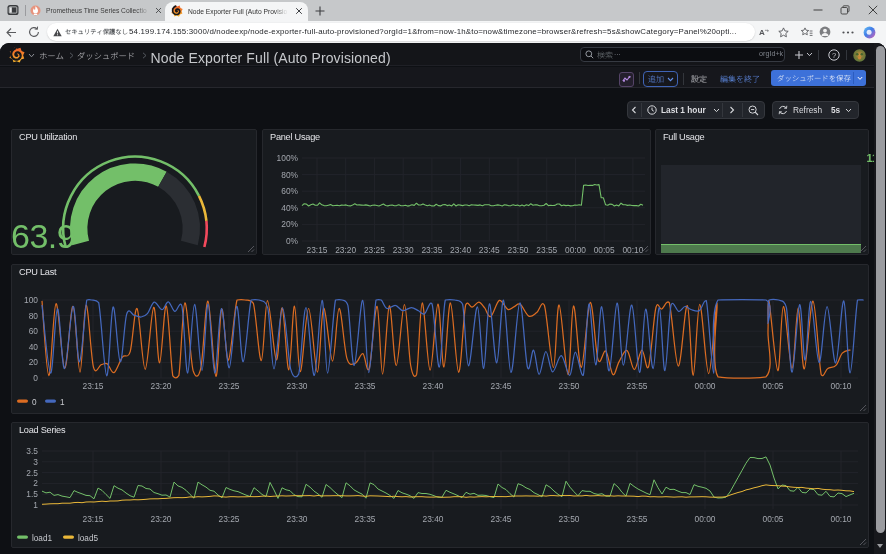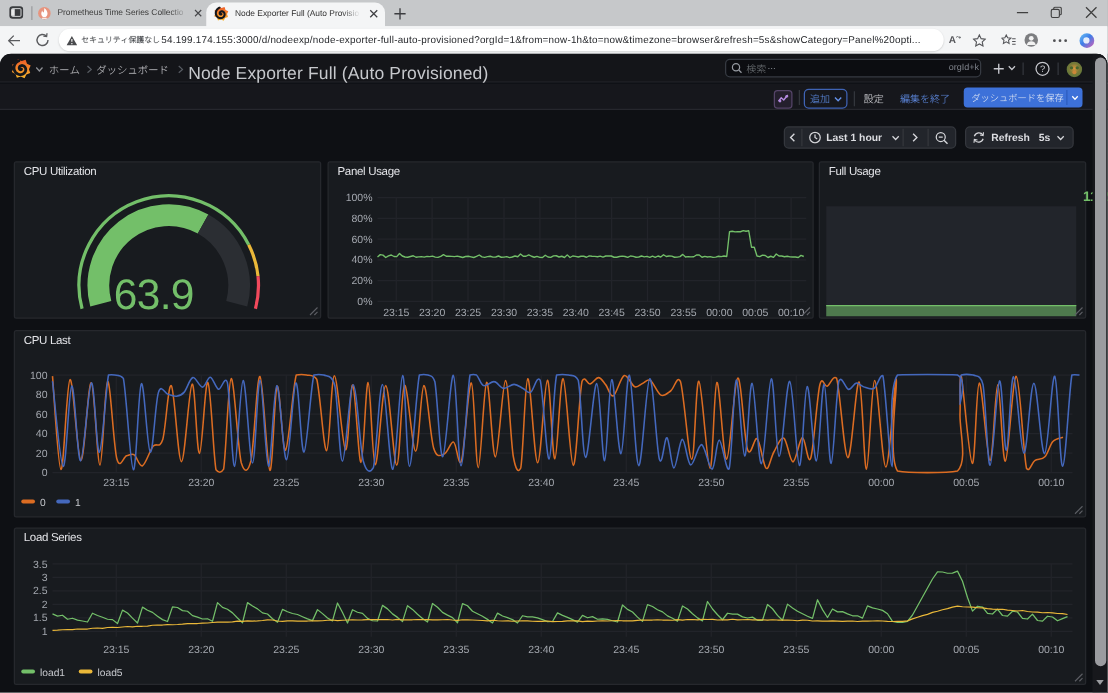--- a/index.html
+++ b/index.html
@@ -218,35 +218,35 @@
       <circle cx="4.6" cy="4.6" r="3.6" fill="none" stroke="#d5d6da" stroke-width="1"></circle>
       <path d="M7.2 7.2 L10 10" stroke="#d5d6da" stroke-width="1.1"></path>
       <path d="M3 4.6 H6.2" stroke="#d5d6da" stroke-width="1"></path>
     </svg>
     <div class="abs" style="left:772px;top:58px;width:87px;height:18px;background:#22252b;border:1px solid #34373d;border-radius:4px"></div>
     <svg class="abs" style="left:778px;top:62px" width="10" height="10" viewBox="0 0 10 10">
       <path d="M1.5 4 A3.8 3.8 0 0 1 8.3 3 M8.5 6 A3.8 3.8 0 0 1 1.7 7" fill="none" stroke="#d5d6da" stroke-width="1"></path>
       <path d="M8.8 0.8 L8.5 3.4 L6 3.0" fill="none" stroke="#d5d6da" stroke-width="0.9"></path>
       <path d="M1.2 9.2 L1.5 6.6 L4 7.0" fill="none" stroke="#d5d6da" stroke-width="0.9"></path>
     </svg>
-    <div class="abs" style="left:793px;top:62px;font-size:8.3px;font-weight:700;color:#dcdde1">Refresh</div>
+    <div class="abs" style="left:793px;top:62px;font-size:8.3px;font-weight:400;color:#dcdde1">Refresh</div>
     <div class="abs" style="left:831px;top:62px;font-size:8.3px;font-weight:700;color:#dcdde1">5s</div>
     <svg class="abs" style="left:845px;top:65px" width="7" height="5" viewBox="0 0 7 5">
       <path d="M1 1 L3.5 3.6 L6 1" fill="none" stroke="#d5d6da" stroke-width="1"></path>
     </svg>
     <div class="panel" style="left:11px;top:86px;width:246px;height:126px"></div>
     <div class="abs ptitle" style="left:19px;top:89px">CPU Utilization</div>
     <svg class="abs" style="left:11px;top:86px" width="246" height="126" viewBox="0 0 246 126">
       <path d="M69.62 113.97 A56.3 56.3 0 0 1 151.46 50.25" fill="none" stroke="#73bf69" stroke-width="17.4" stroke-linecap="butt"></path>
       <path d="M151.46 50.25 A56.3 56.3 0 0 1 178.38 113.97" fill="none" stroke="#2b2e33" stroke-width="17.4" stroke-linecap="butt"></path>
       <path d="M54.65 117.98 A71.8 71.8 0 0 1 187.97 66.80" fill="none" stroke="#73bf69" stroke-width="2.6" stroke-linecap="butt"></path>
       <path d="M187.97 66.80 A71.8 71.8 0 0 1 195.41 91.89" fill="none" stroke="#eab839" stroke-width="2.6" stroke-linecap="butt"></path>
       <path d="M195.41 91.89 A71.8 71.8 0 0 1 193.35 117.98" fill="none" stroke="#f2495c" stroke-width="2.6" stroke-linecap="butt"></path>
     </svg>
-    <div class="abs" style="left:11px;top:176px;width:224px;text-align:center;font-size:34px;line-height:34px;letter-spacing:-0.5px;color:#73bf69">63.9</div>
+    <div class="abs" style="left:11px;top:176px;width:224px;font-size:34px;line-height:34px;letter-spacing:-0.5px;color:#73bf69">63.9</div>
     <svg class="abs" style="left:247px;top:202px" width="8" height="8" viewBox="0 0 8 8">
       <path d="M7 1 L1 7 M7 4.5 L4.5 7" stroke="#5c5e64" stroke-width="0.9" fill="none"></path>
     </svg>
     <div class="panel" style="left:262px;top:86px;width:389px;height:126px"></div>
     <div class="abs ptitle" style="left:270px;top:89px">Panel Usage</div>
     <svg class="abs" style="left:262px;top:86px" width="389" height="126" viewBox="0 0 389 126">
       <line x1="40" y1="112.0" x2="383" y2="112.0" stroke="#22242a" stroke-width="1"></line>
       <text x="36" y="115.0" text-anchor="end" font-size="8.4" fill="#a3a7ae">0%</text>
       <line x1="40" y1="95.4" x2="383" y2="95.4" stroke="#22242a" stroke-width="1"></line>
       <text x="36" y="98.4" text-anchor="end" font-size="8.4" fill="#a3a7ae">20%</text>

